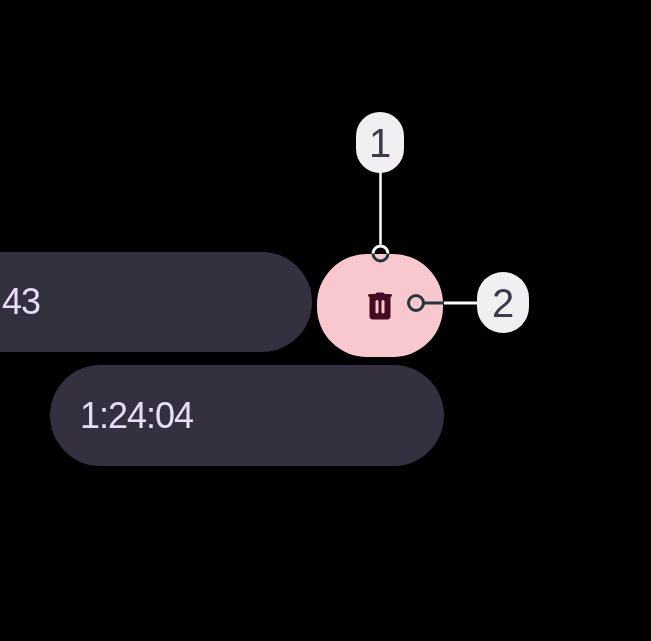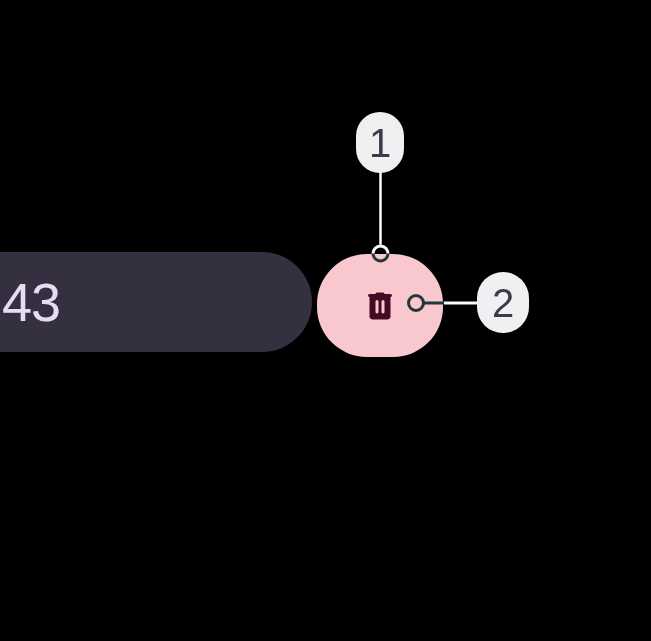--- a/index.html
+++ b/index.html
@@ -20,21 +20,21 @@
   
   .chip {
     position: absolute;
     background: var(--chip-bg, #353040);
     display: flex;
     align-items: center;
     box-sizing: border-box;
   }
   .chip .chip-label {
     color: var(--chip-text, #E6DCF3);
-    font-size: 54px;
+    font-size: 36px;
     letter-spacing: -1px;
     line-height: 1;
     white-space: nowrap;
   }
   #count-chip {
     left: -62px;
     top: 252px;
     width: 374px;
     height: 100px;
     border-radius: 50px;
@@ -114,20 +114,23 @@
   </div>
 
   <button id="delete-button" class="abs">
     <span>
       <svg width="36" height="36" viewBox="0 -960 960 960" aria-hidden="true">
         <path class="trash-fill" d="M280-120q-33 0-56.5-23.5T200-200v-520q-17 0-28.5-11.5T160-760q0-17 11.5-28.5T200-800h160q0-17 11.5-28.5T400-840h160q17 0 28.5 11.5T600-800h160q17 0 28.5 11.5T800-760q0 17-11.5 28.5T760-720v520q0 33-23.5 56.5T680-120H280Zm120-160q17 0 28.5-11.5T440-320v-280q0-17-11.5-28.5T400-640q-17 0-28.5 11.5T360-600v280q0 17 11.5 28.5T400-280Zm160 0q17 0 28.5-11.5T600-320v-280q0-17-11.5-28.5T560-640q-17 0-28.5 11.5T520-600v280q0 17 11.5 28.5T560-280Z"></path>
       </svg>
     </span>
   </button>
 
+  <div class="chip" id="timer-chip">
+    <span class="chip-label">1:24:04</span>
+  </div>
 
   <svg id="annotation-overlay" width="651" height="641" viewBox="0 0 651 641">
 
     <line class="conn-light" x1="380.5" y1="172" x2="380.5" y2="246.5" stroke-width="2.5"></line>
     <circle class="conn-dark" cx="380.5" cy="253.5" r="7.5" stroke-width="3"></circle>
     <path class="conn-light" d="M 373 253.5 A 7.5 7.5 0 0 1 388 253.5" stroke-width="3"></path>
 
     <circle class="conn-dark" cx="416" cy="303" r="7.5" stroke-width="3"></circle>
     <line class="conn-dark" x1="423.5" y1="303" x2="444" y2="303" stroke-width="3"></line>
     <line class="conn-light" x1="444" y1="303" x2="477" y2="303" stroke-width="3"></line>

